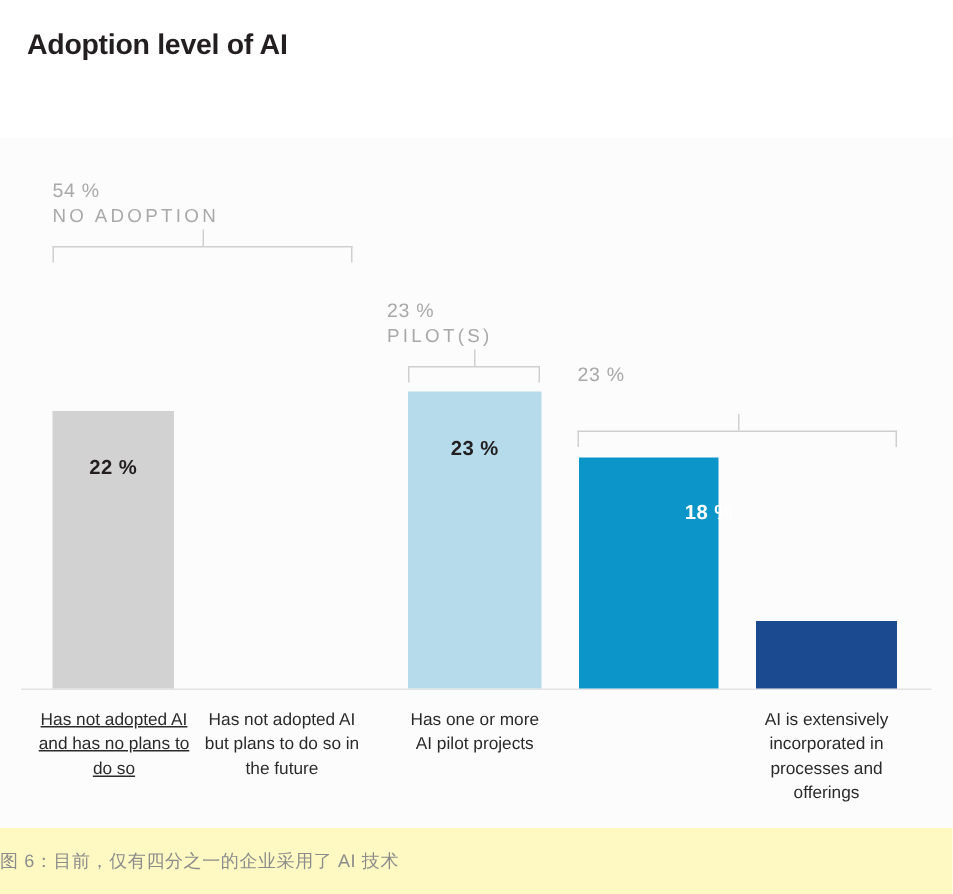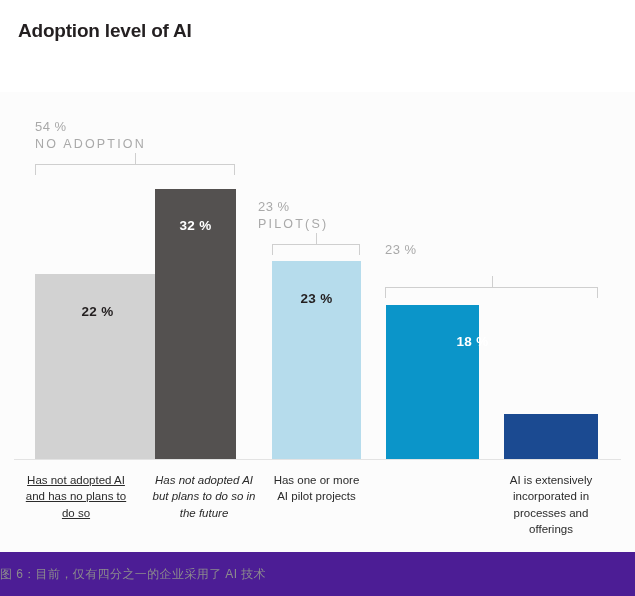--- a/index.html
+++ b/index.html
@@ -13,21 +13,21 @@
     font-family: "Liberation Sans", sans-serif;
     overflow: hidden;
     position: relative;
   }
 
   #figure {
     position: absolute;
     left: 0; top: 0;
     width: 635px;
     height: 596px;
-    background: #4c1d95;
+    background: #fef9c3;
   }
 
   
   #header {
     position: absolute;
     left: 0; top: 0;
     width: 635px;
     height: 92px;
     background: #ffffff;
   }
@@ -185,41 +185,38 @@
     <div class="bracket" style="left:385px; top:195px; width:213px;">
       <div class="line-top"></div>
       <div class="tick-left"></div>
       <div class="tick-right"></div>
       <div class="stem"></div>
     </div>
     <div class="bracket-text" style="left:385px; top:149px; width:213px;">
       <div class="bracket-pct">23 %</div>
     </div>
 
-    <div class="bar" style="left:35px; width:81px; height:185px; background:#d2d2d2;padding-left:44px;">
+    <div class="bar" style="left:35px; width:81px; height:185px; background:#d2d2d2;">
       <div class="bar-label" style="top:30px; color:#231f20;">22 %</div>
     </div>
 
-    <div class="bar" style="left:155px; width:81px; height:270px; background:#545150;">
-      <div class="bar-label" style="top:29px; color:#ffffff;">32 %</div>
-    </div>
 
     <div class="bar" style="left:272px; width:89px; height:198px; background:#b6dcec;">
       <div class="bar-label" style="top:30px; color:#231f20;">23 %</div>
     </div>
 
     <div class="bar" style="left:386px; width:93px; height:154px; background:#0b95c9;">
       <div class="bar-label" style="top:29px; color:#ffffff;margin-left:40px;">18 %</div>
     </div>
 
     <div class="bar" style="left:504px; width:94px; height:45px; background:#1b4a91;">
       <div class="bar-label" style="top:14px; color:#ffffff;"></div>
     </div>
 
     <div class="cat-label" style="left:20px; width:112px;text-decoration:underline;">Has not adopted AI and has no plans to do so</div>
-    <div class="cat-label" style="left:148px; width:112px;font-style:italic;">Has not adopted AI but plans to do so in the future</div>
+    <div class="cat-label" style="left:132px; width:112px;">Has not adopted AI but plans to do so in the future</div>
     <div class="cat-label" style="left:268px; width:97px;">Has one or more AI pilot projects</div>
     <div class="cat-label" style="left:494px; width:114px;">AI is extensively incorporated in processes and offerings</div>
   </div>
 
   <div id="caption">图 6：目前，仅有四分之一的企业采用了 AI 技术</div>
 
 </div>
 
 </body></html>

